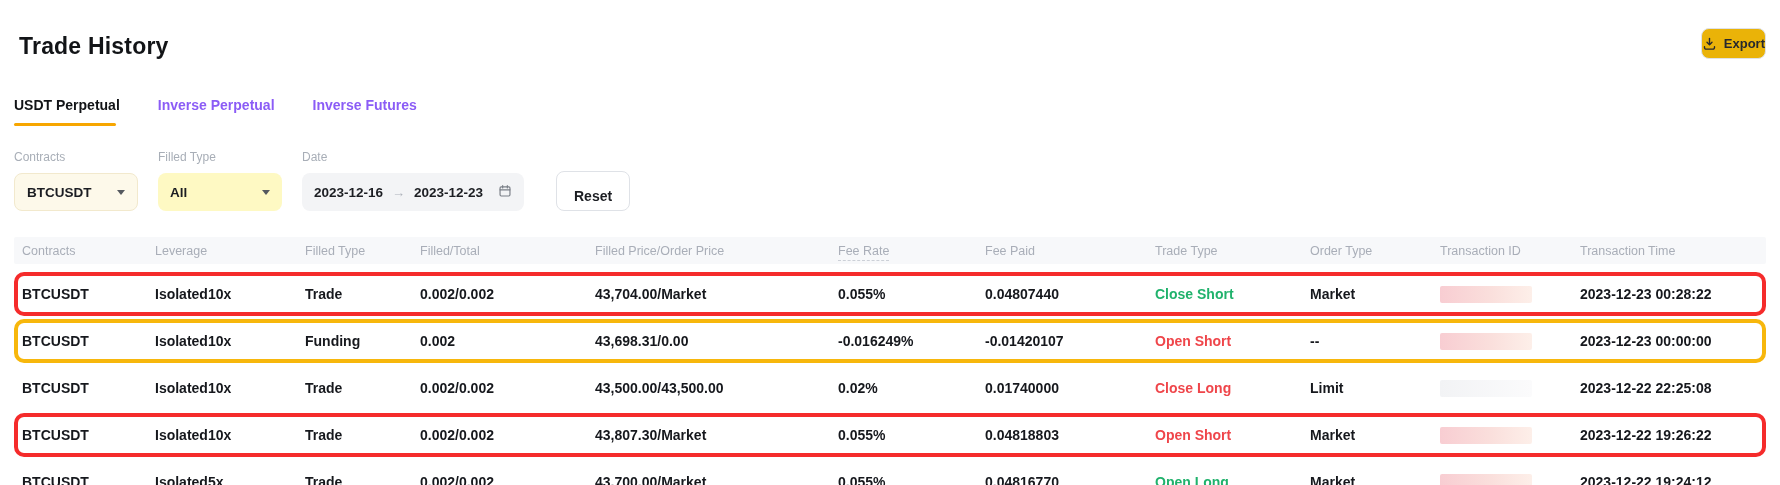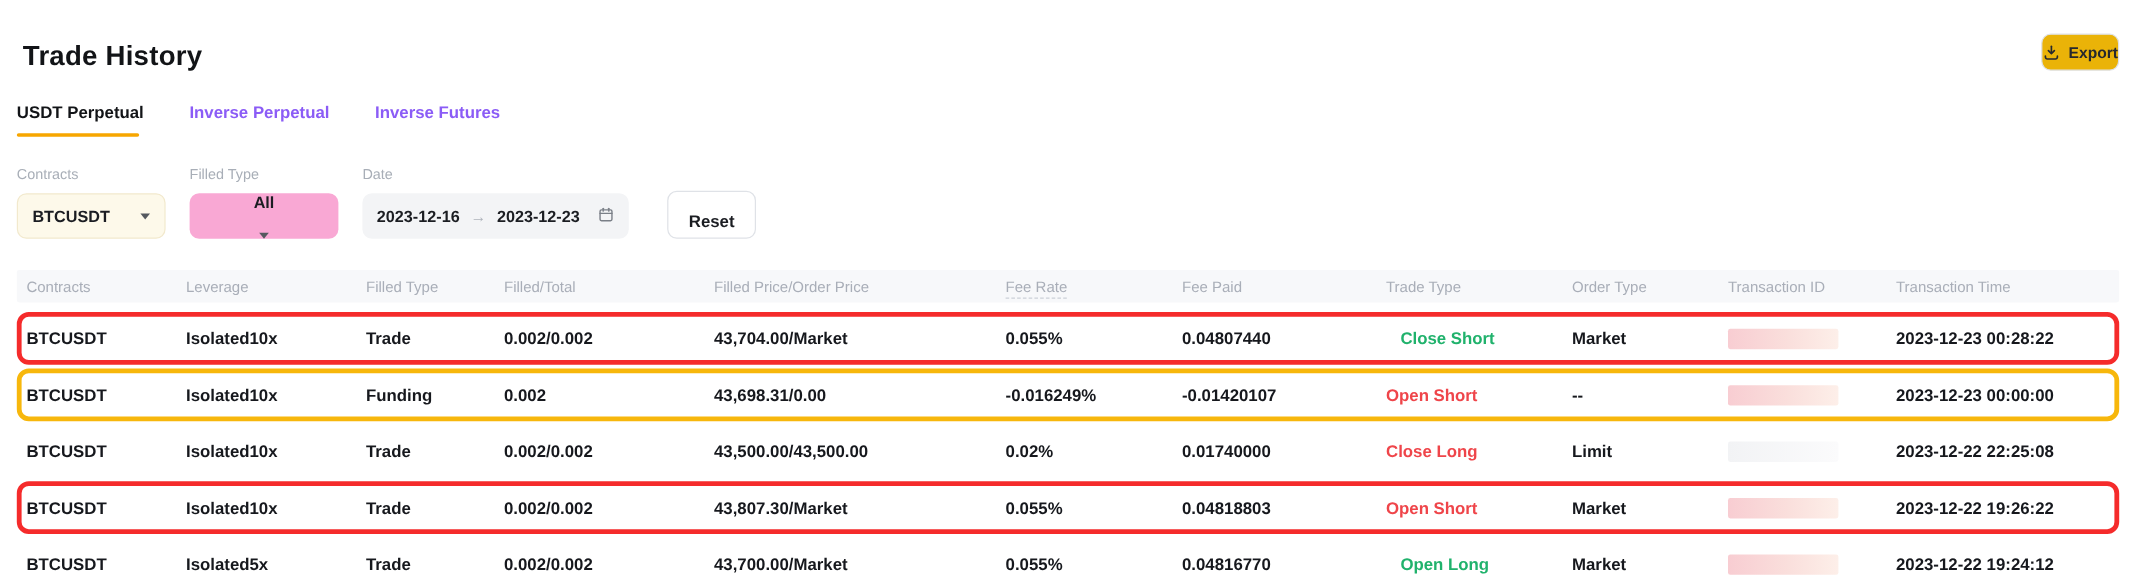--- a/index.html
+++ b/index.html
@@ -14,36 +14,36 @@
   .header-row{display:flex;justify-content:space-between;align-items:flex-start;}
   .page-title{font-size:23px;font-weight:700;margin:5px;color:#121417;letter-spacing:.2px;}
   .export-btn{
     display:flex;align-items:center;gap:7px;background:#eab308;border:1px solid #dfe2e7;
     border-radius:8px;padding:7px 0;font-size:13px;font-weight:700;color:#26282e;
     cursor:pointer;font-family:inherit;
   }
   .export-btn svg{display:block;}
 
   
-  .tabs{display:flex;gap:38px;margin-top:20px;}
+  .tabs{display:flex;gap:38px;margin-top:32px;}
   .tab{font-size:14px;font-weight:700;color:#8b5cf6;padding-bottom:13px;position:relative;cursor:pointer;}
   .tab.active{color:#121417;font-weight:700;}
   .tab.active::after{content:"";position:absolute;left:0;right:4px;bottom:0;height:3px;background:#f7a600;border-radius:2px;}
 
   
   .filters{display:flex;align-items:flex-end;gap:20px;margin-top:24px;}
   .fgroup{display:flex;flex-direction:column;gap:9px;}
   .flabel{font-size:12px;color:#a8aeb7;}
   .control{
     height:38px;border-radius:8px;display:flex;align-items:center;padding:0 12px;
     font-size:13.5px;font-weight:700;box-sizing:border-box;color:#1b1d22;
   }
   .control.select{justify-content:space-between;cursor:pointer;}
   .control.contracts{width:124px;background:#fdf9ea;border:1px solid #f2e9cd;}
-  .control.filled-type{width:124px;background:#f9a8d4;flex-direction:column;}
+  .control.filled-type{width:124px;background:#fef9c3;}
   .control.date{width:222px;background:#f3f4f6;gap:9px;cursor:pointer;}
   .caret{width:0;height:0;border-left:4px solid transparent;border-right:4px solid transparent;border-top:5px solid #55595f;}
   .date-sep{color:#aeb3bb;font-weight:400;font-size:13px;}
   .cal{margin-left:auto;color:#7a7f87;}
   .reset-btn{
     height:40px;padding:16px 17px;background:#fff;border:1px solid #dfe2e7;border-radius:8px;
     font-size:14px;font-weight:700;color:#1b1d22;margin-left:12px;cursor:pointer;font-family:inherit;
   }
 
   
@@ -60,21 +60,21 @@
   .tbody{}
   .trow{
     display:grid;grid-template-columns:var(--cols);align-items:center;
     height:44px;margin-bottom:3px;padding:0 4px;box-sizing:border-box;
     border:4px solid transparent;border-radius:10px;
     font-size:14px;font-weight:600;color:#16181d;white-space:nowrap;
   }
   .trow.red{border-color:#f52b2b;}
   .trow.yellow{border-color:#f7b70c;}
   .td:last-child{text-align:left;}
-  .tt-green{color:#20b26c;margin-left:12px;}
+  .tt-green{color:#20b26c;}
   .tt-red{color:#ef454a;}
   .redact{
     display:inline-block;width:92px;height:17px;border-radius:2px;vertical-align:middle;
     background:linear-gradient(90deg,#f8cdd2 0%,#fadfdc 55%,#fdefe9 100%);
   }
   .redact.faint{background:linear-gradient(90deg,#f2f3f5,#fbfbfc);}
 </style>
 </head>
 <body>
 

